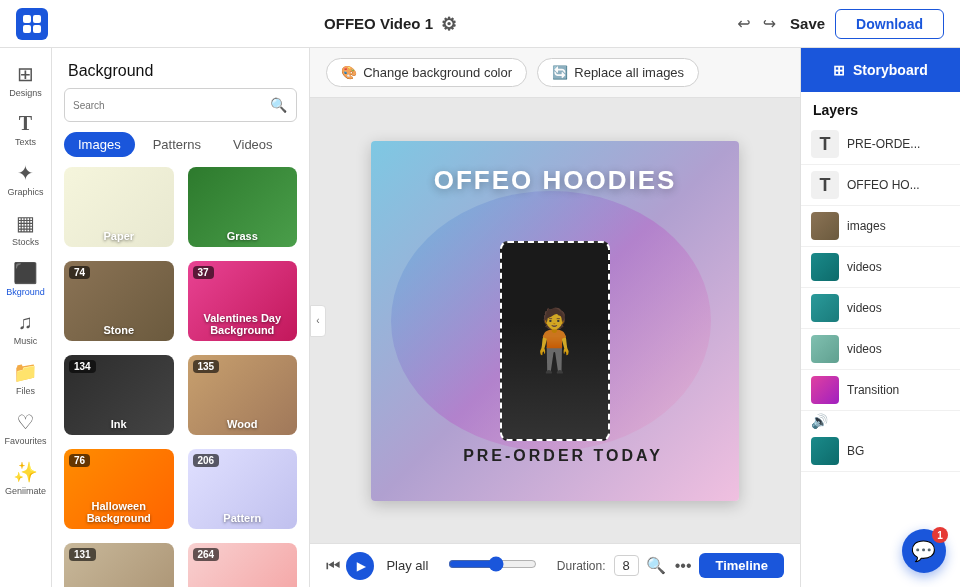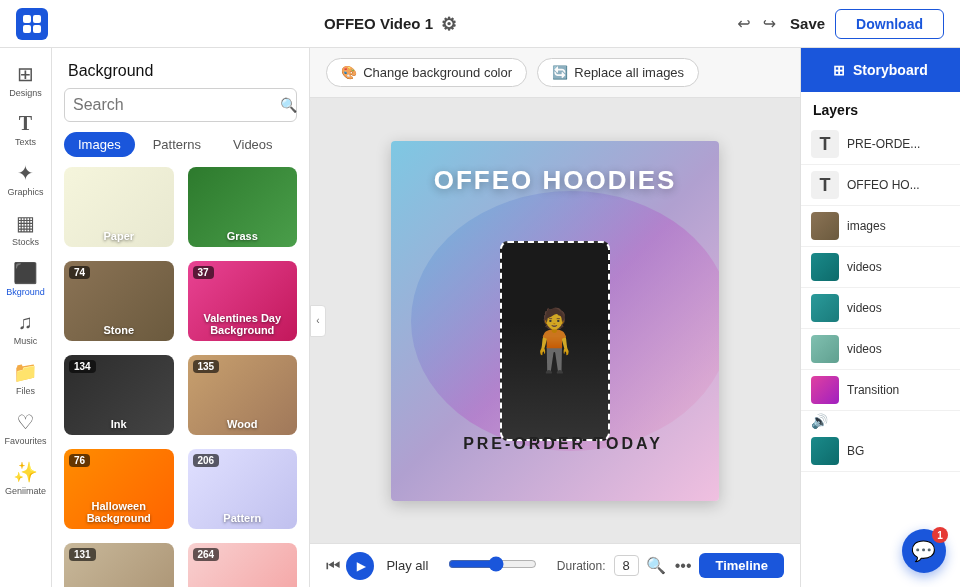--- a/index.html
+++ b/index.html
@@ -25,21 +25,21 @@
     .left-sidebar { width: 52px; background: #fff; border-right: 1px solid #e0e0e0; display: flex; flex-direction: column; align-items: center; padding-top: 8px; gap: 2px; flex-shrink: 0; }
     .sidebar-item { display: flex; flex-direction: column; align-items: center; justify-content: center; width: 48px; padding: 6px 4px; border-radius: 6px; cursor: pointer; gap: 2px; }
     .sidebar-item .s-icon { font-size: 20px; color: #555; }
     .sidebar-item .s-label { font-size: 9px; color: #555; text-align: left; }
     .sidebar-item.active .s-icon, .sidebar-item.active .s-label { color: #1a56db; }
 
     
     .panel { width: 258px; background: #fff; border-right: 1px solid #e0e0e0; display: flex; flex-direction: column; flex-shrink: 0; overflow: hidden; }
     .panel-header { font-size: 16px; font-weight: 400; color: #111; padding: 14px 16px 8px; }
     .search-box { display: flex; align-items: center; border: 1px solid #d0d0d0; border-radius: 6px; margin: 0 12px 10px; padding: 0 8px; height: 34px; }
-    .search-box input { border: none; outline: none; font-size: 16px; flex: 1; color: #a16207; background: transparent; }
+    .search-box input { border: none; outline: none; font-size: 10px; flex: 1; color: #a16207; background: transparent; }
     .search-box .search-icon { font-size: 14px; color: #888; }
     .tab-bar { display: flex; padding: 0 12px; gap: 4px; margin-bottom: 10px; }
     .tab-btn { padding: 5px 14px; border-radius: 20px; font-size: 13px; cursor: pointer; border: none; background: none; color: #555; }
     .tab-btn.active { background: #1a56db; color: #fff; }
     .grid-container { display: grid; grid-template-columns: 1fr 1fr; gap: 14px; padding: 0 12px; overflow-y: auto; flex: 1; }
     .grid-item { border-radius: 8px; overflow: hidden; position: relative; cursor: pointer; height: 80px; background: #ccc; }
     .grid-item .label { position: absolute; bottom: 5px; left: 0; right: 0; text-align: center; font-size: 11px; font-weight: 600; color: #fff; text-shadow: 0 1px 3px rgba(0,0,0,0.5); }
     .grid-item .badge { position: absolute; top: 5px; left: 5px; background: rgba(0,0,0,0.6); color: #fff; font-size: 10px; font-weight: 700; padding: 1px 5px; border-radius: 4px; }
     
     .bg-paper { background: linear-gradient(135deg, #f5f5dc, #e8e8d0); }
@@ -54,23 +54,23 @@
     .bg-florals { background: linear-gradient(135deg, #f8d0d0, #f4a0a0); }
 
     
     .canvas-area { flex: 1; display: flex; flex-direction: column; overflow: hidden; position: relative; }
     .canvas-toolbar { display: flex; align-items: center; gap: 10px; padding: 10px 16px; background: #f7f7f7; border-bottom: 1px solid #e0e0e0; flex-shrink: 0; }
     .canvas-toolbar button { display: flex; align-items: center; gap: 6px; border: 1.5px solid #d0d0d0; background: #fff; border-radius: 20px; padding: 6px 14px; font-size: 13px; cursor: pointer; color: #333; }
     .canvas-wrapper { flex: 1; display: flex; align-items: center; justify-content: center; background: #e8e8e8; overflow: hidden; position: relative; }
     .collapse-btn { position: absolute; left: 0; top: 50%; transform: translateY(-50%); background: #fff; border: 1px solid #ddd; border-radius: 0 4px 4px 0; width: 16px; height: 32px; display: flex; align-items: center; justify-content: center; cursor: pointer; font-size: 10px; color: #666; z-index: 10; }
 
     
-    .canvas { width: 328px; height: 360px; background: linear-gradient(135deg, #7ec8e3, #b0a0d0, #f0c0e0); position: relative; border-radius: 4px; overflow: hidden; box-shadow: 0 4px 16px rgba(0,0,0,0.2); }
+    .canvas { width: 368px; height: 360px; background: linear-gradient(135deg, #7ec8e3, #b0a0d0, #f0c0e0); position: relative; border-radius: 4px; overflow: hidden; box-shadow: 0 4px 16px rgba(0,0,0,0.2); }
     .canvas-title { position: absolute; top: 24px; left: 0; right: 0; text-align: center; font-size: 26px; font-weight: 900; color: #fff; text-shadow: 0 2px 8px rgba(0,0,0,0.3); letter-spacing: 2px; }
-    .canvas-subtitle { position: absolute; bottom: 48px; left: 0; right: 0; text-align: center; font-size: 16px; font-weight: 700; color: #222; letter-spacing: 3px; margin-left: 16px; }
+    .canvas-subtitle { position: absolute; bottom: 36px; left: 0; right: 0; text-align: center; font-size: 16px; font-weight: 700; color: #222; letter-spacing: 3px; margin-left: 16px; }
     .canvas-bg-shape { position: absolute; top: 50px; left: 20px; width: 320px; height: 260px; background: linear-gradient(135deg, rgba(100,180,220,0.7), rgba(180,100,200,0.5), rgba(240,180,200,0.4)); border-radius: 50%; }
     .canvas-figure { position: absolute; bottom: 60px; left: 50%; transform: translateX(-50%); width: 110px; height: 200px; background: linear-gradient(180deg, #1a1a1a 40%, #222 60%, #333 100%); border-radius: 8px; border: 2px dashed #fff; overflow: hidden; display: flex; align-items: center; justify-content: center; }
     .canvas-figure-inner { font-size: 60px; opacity: 0.8; }
 
     
     .bottom-bar { display: flex; align-items: center; background: #fff; border-top: 1px solid #e0e0e0; padding: 0 16px; height: 44px; flex-shrink: 0; gap: 8px; }
     .playback-btns { display: flex; align-items: center; gap: 6px; }
     .play-btn { width: 28px; height: 28px; background: #1a56db; border-radius: 50%; display: flex; align-items: center; justify-content: center; cursor: pointer; border: none; }
     .skip-btn { background: none; border: none; cursor: pointer; color: #555; font-size: 16px; }
     .play-all-label { font-size: 13px; color: #333; margin-left: 4px; }

